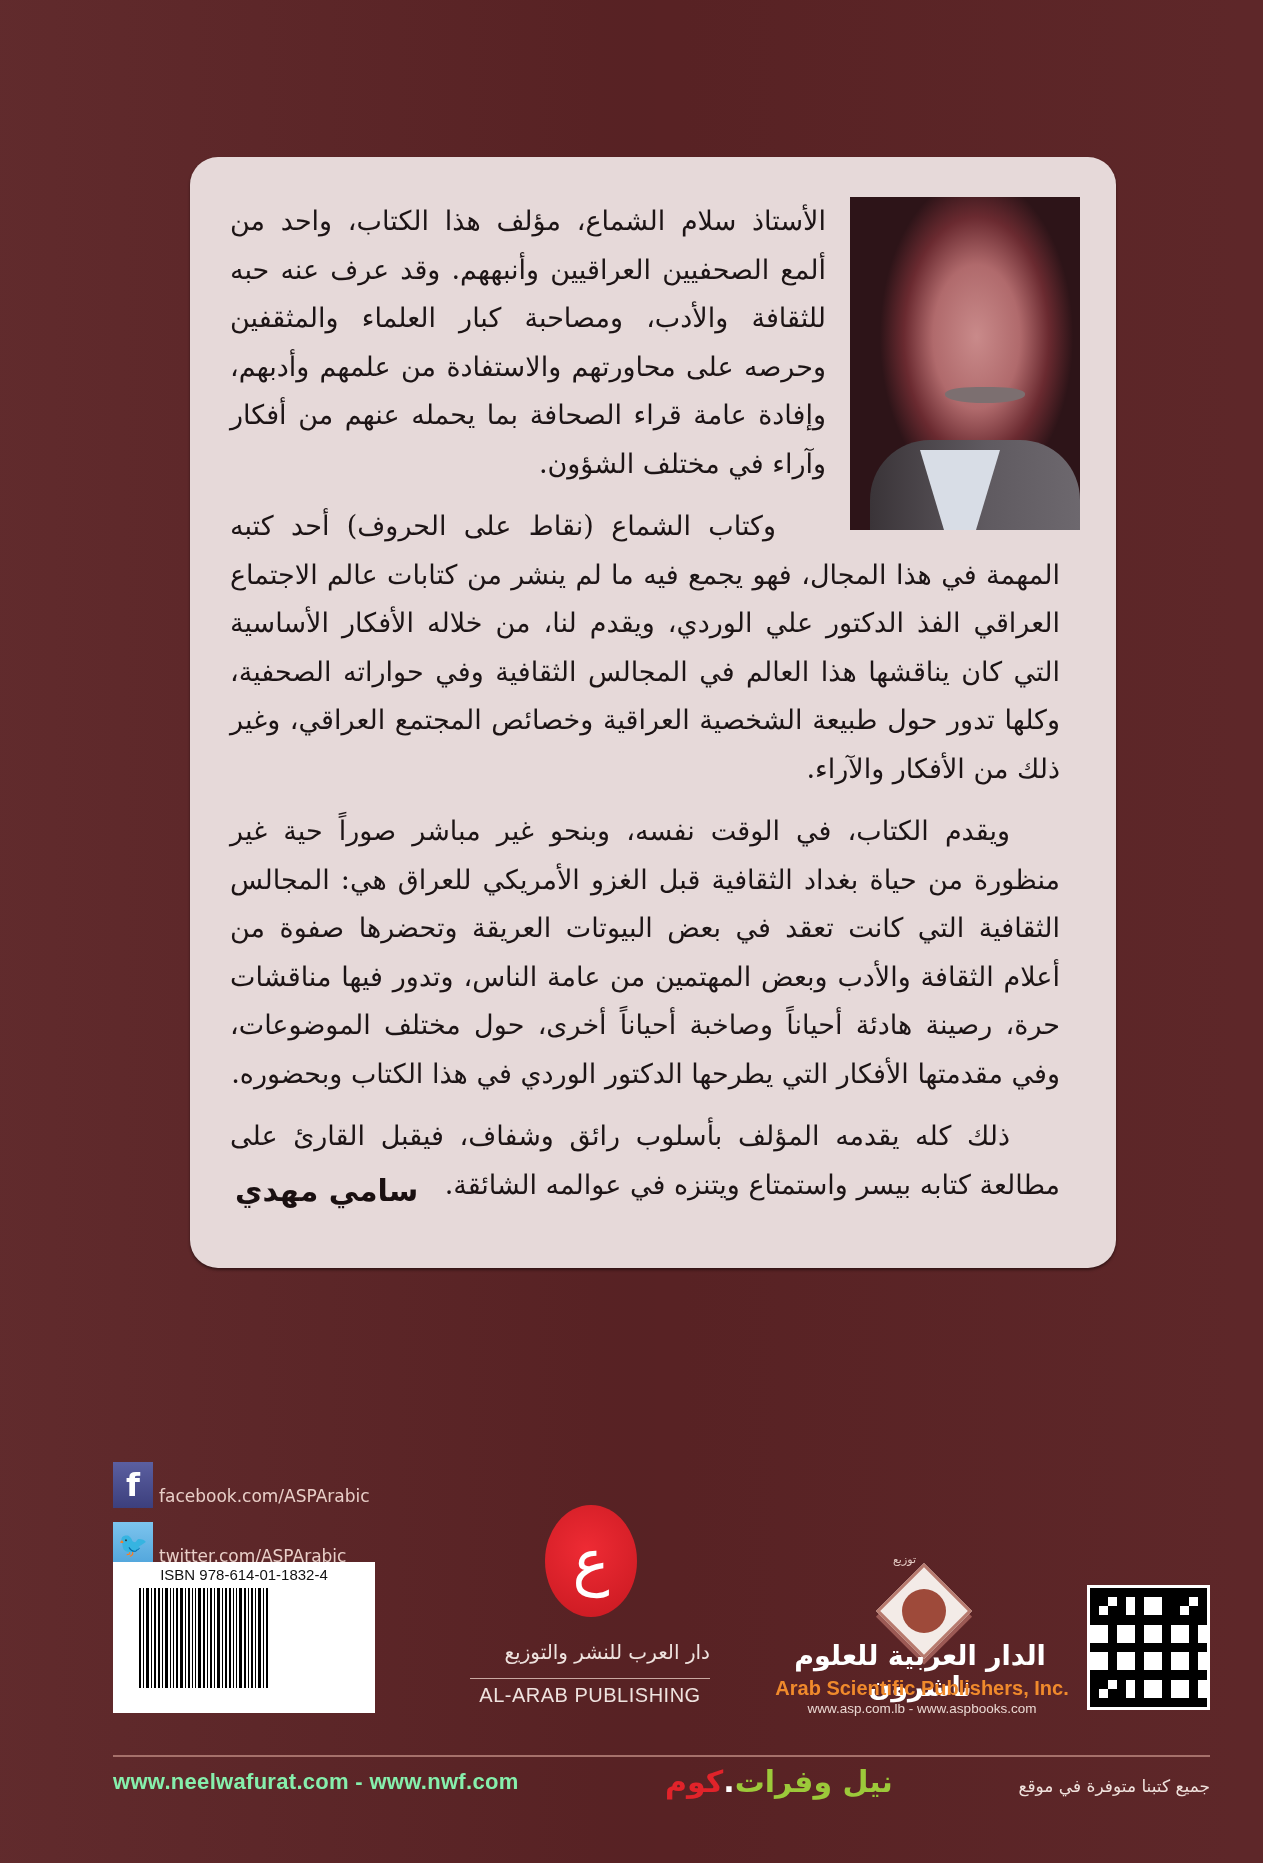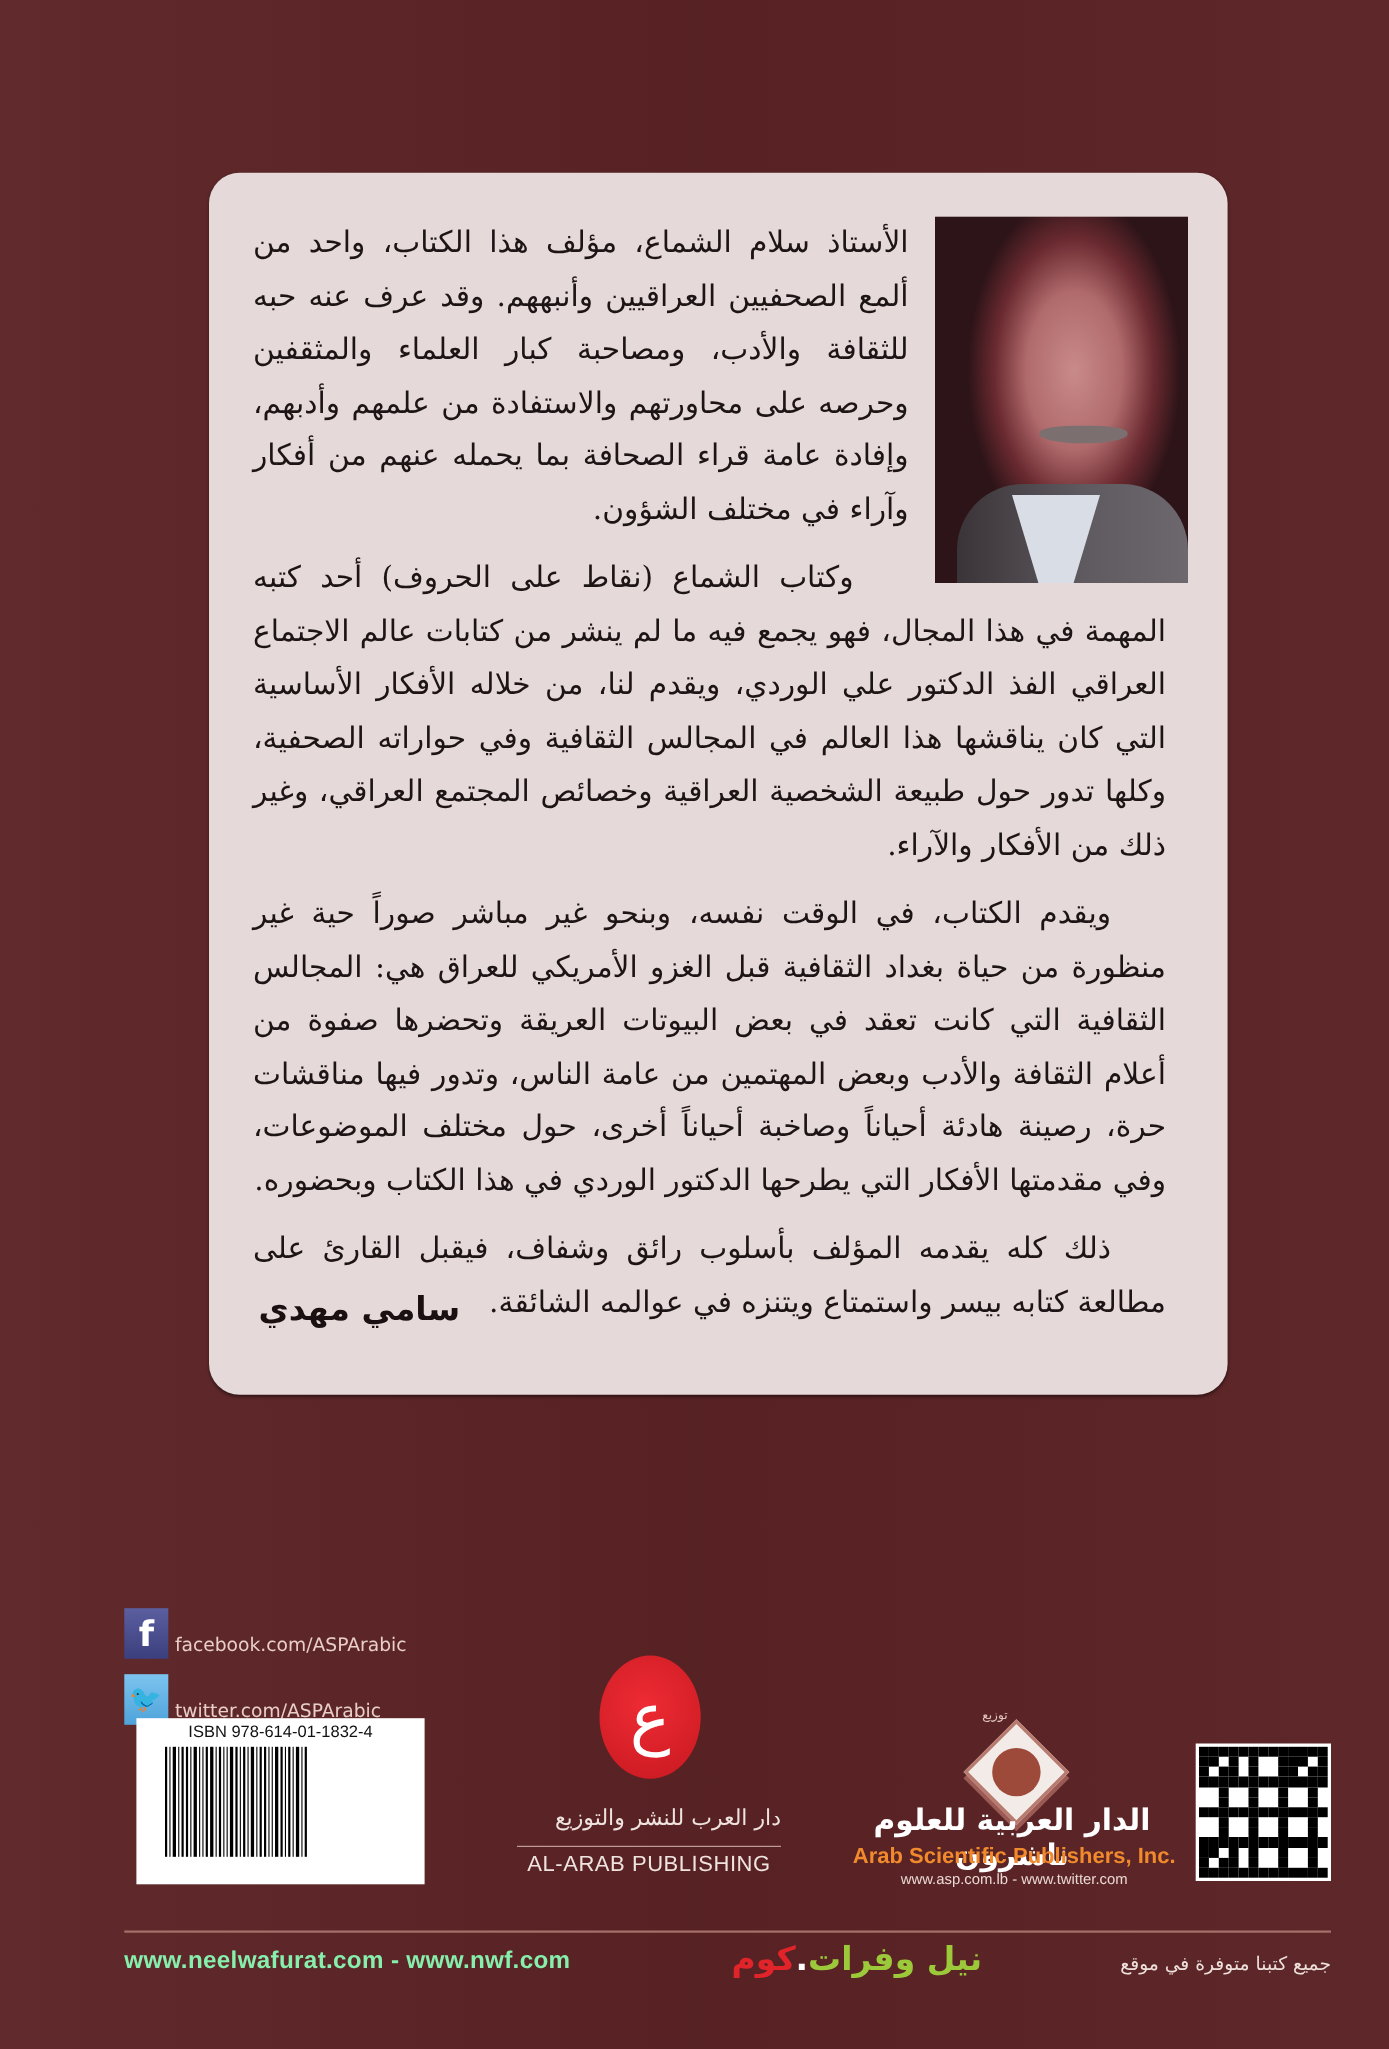--- a/index.html
+++ b/index.html
@@ -47,21 +47,21 @@
   }
   .social-row { position: absolute; left: 113px; display: flex; align-items: flex-end; gap: 6px; }
   .social-icon {
     width: 40px; height: 46px; display: flex; align-items: center; justify-content: center;
     color: #fff; font-family: "DejaVu Sans", sans-serif; font-weight: bold; font-size: 32px;
   }
   .fb { background: linear-gradient(180deg, #5b5fa0, #3c3f7d); }
   .tw { background: linear-gradient(180deg, #7cc4ee, #4ea3da); font-size: 24px; }
   .social-text { font-family: "DejaVu Sans", sans-serif; font-size: 17px; color: #e9cfc8; padding-bottom: 2px; }
   .barcode-box {
-    position: absolute; left: 113px; top: 1562px; width: 262px; height: 151px; background: #fff; margin-left: 11px;
+    position: absolute; left: 113px; top: 1562px; width: 262px; height: 151px; background: #fff;
   }
   .isbn { position: absolute; top: 4px; left: 0; right: 0; text-align: center;
     font-family: "Liberation Sans", sans-serif; font-size: 15px; color: #111; }
   .bars { position: absolute; left: 26px; right: 10px; top: 26px; height: 100px; display: flex; gap: 2px; }
   .bars span { background: #000; height: 100%; }
   .barnum { position: absolute; left: 8px; right: 6px; bottom: 2px;
     font-family: "Liberation Mono", monospace; font-size: 26px; color: #111; letter-spacing: 3px; background: #fff; }
   .alarab-logo {
     position: absolute; left: 545px; top: 1505px; width: 92px; height: 112px;
     background: radial-gradient(circle at 45% 40%, #ee2b34, #c71820); border-radius: 50%;
@@ -174,21 +174,21 @@
 <div class="alarab-ar">دار العرب للنشر والتوزيع</div>
 <div class="alarab-line"></div>
 <div class="alarab-en">AL-ARAB PUBLISHING</div>
 
 <div class="dist-label">توزيع</div>
 <div class="asp-logo">
     <div class="seal"></div>
   </div>
 <div class="asp-ar">الدار العربية للعلوم ناشرون</div>
 <div class="asp-en">Arab Scientific Publishers, Inc.</div>
-<div class="asp-urls">www.asp.com.lb - www.twitter.com</div>
+<div class="asp-urls">www.asp.com.lb - www.aspbooks.com</div>
 
 <div class="qr" id="qr">
     <span class="on"></span>
     <span class="on"></span>
     <span class="on"></span>
     <span class="on"></span>
     <span class="on"></span>
     <span class="on"></span>
     <span class="on"></span>
     <span class="on"></span>

